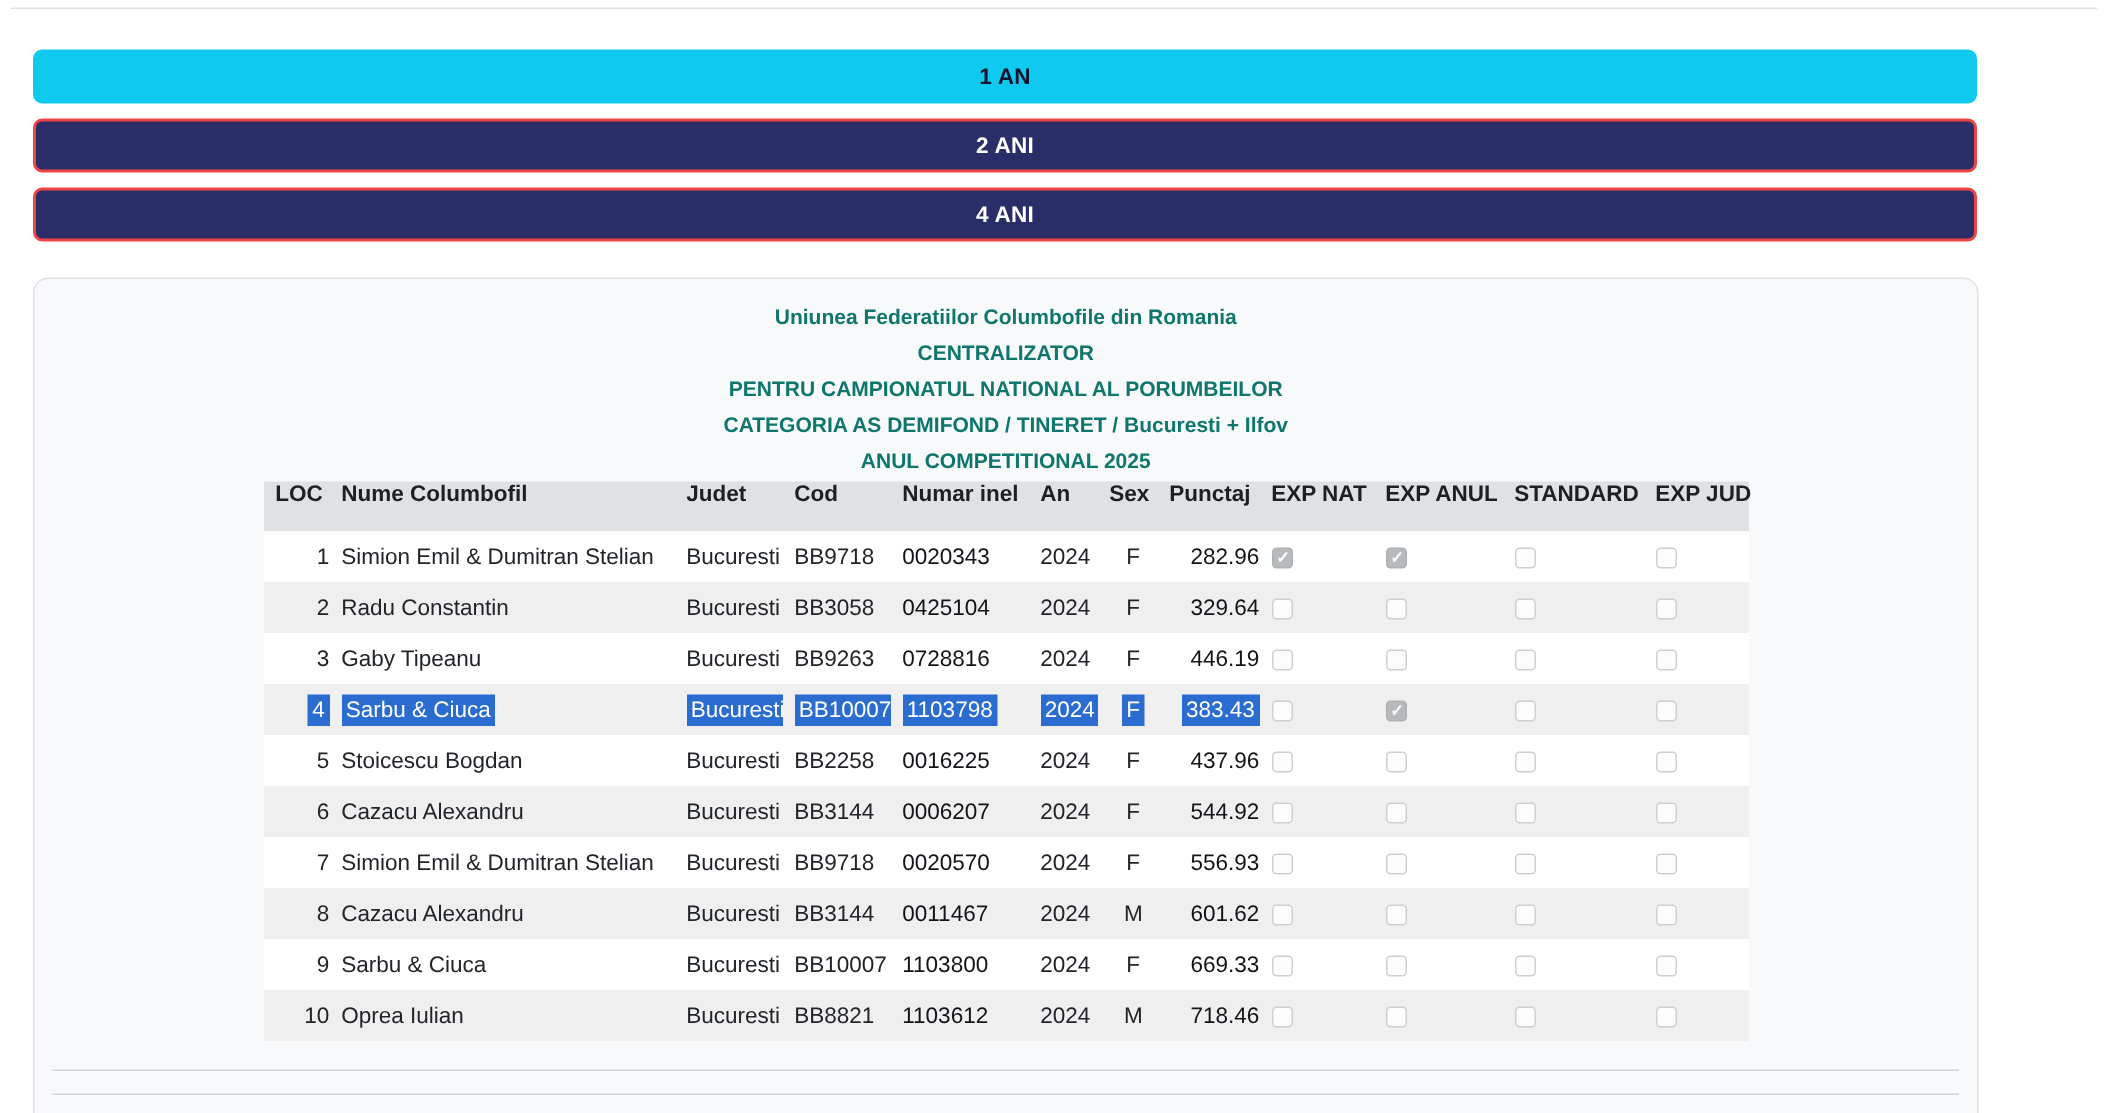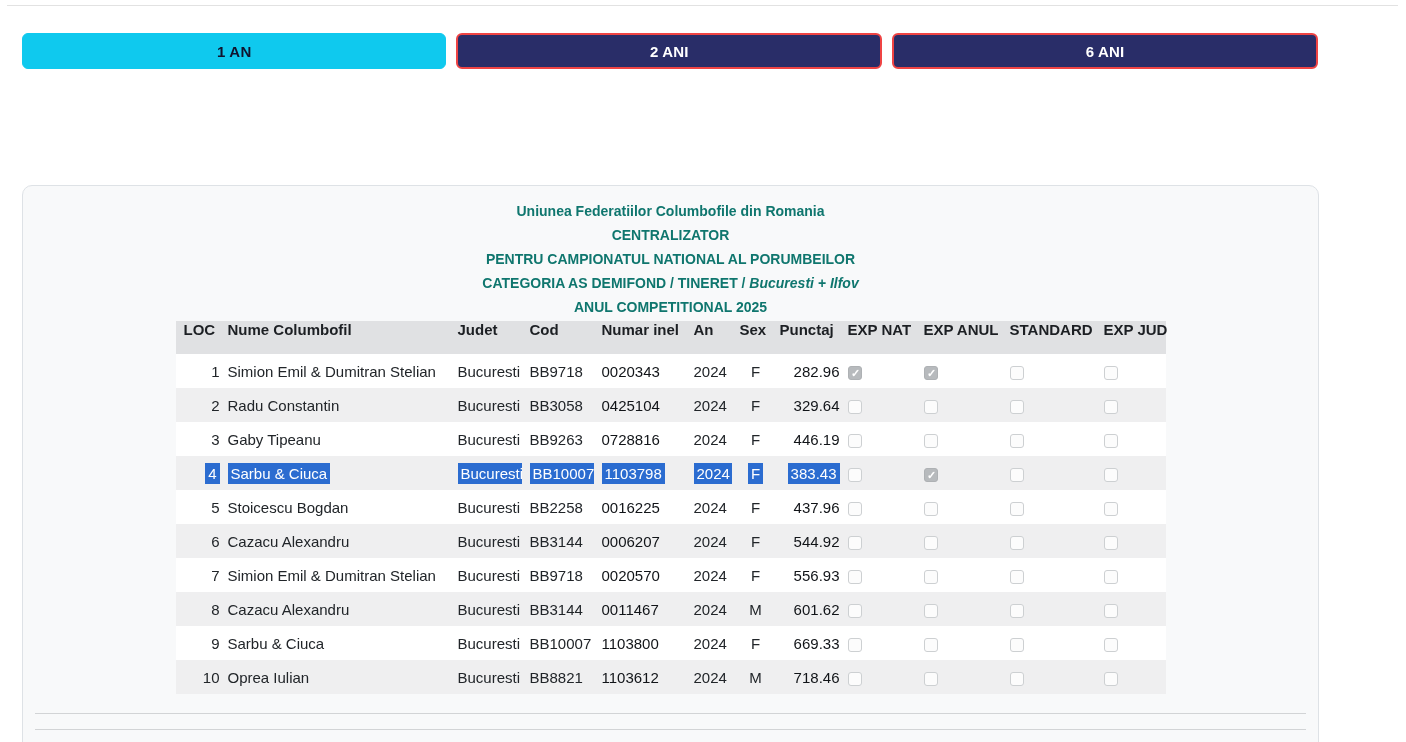--- a/index.html
+++ b/index.html
@@ -3,33 +3,33 @@
 <meta charset="utf-8">
 <style>
   * { margin:0; padding:0; box-sizing:border-box; }
   html,body { width:1406px; height:742px; overflow:hidden; background:#ffffff;
     font-family:"Liberation Sans", sans-serif; color:#212529; }
 
   .top-line { position:absolute; top:5px; left:7px; width:1391px; height:1px;
     background:#e2e2e2; }
 
   .btn-stack { position:absolute; top:33px; left:22px; width:1296px;
-    display:flex; flex-direction:row; gap:10px; }
+    display:flex; flex-direction:column; gap:10px; }
   .year-btn { height:36px; width:100%; border-radius:6px; font-family:"Liberation Sans",sans-serif;
     font-size:15px; font-weight:bold; letter-spacing:.2px; cursor:pointer;
     display:flex; align-items:center; justify-content:center; }
   .year-btn.cyan { background:#0fc9ee; border:1px solid #0fc9ee; color:#10142e; }
   .year-btn.navy { background:#292d68; border:2px solid #ef4444; color:#ffffff; }
 
   .panel { position:absolute; top:185px; left:22px; width:1297px; height:600px;
     background:#f8f9fa; border:1px solid #dee2e6; border-radius:10px; overflow:hidden; }
 
   .title-block { margin-top:13px; text-align:center; font-size:14px; font-weight:bold;
     line-height:24px; color:#0f766e; }
-  .title-block .it { font-style:italic; }
+  .title-block .it { }
 
   table.results { border-collapse:collapse; table-layout:fixed; width:990px;
     margin:2px auto 0 auto; font-size:15px; }
   table.results th { background:#e0e1e3; height:30px; font-weight:bold; text-align:left;
     padding:0 0 16px 8px; color:#1c1f23; white-space:nowrap; }
   table.results td { height:34px; padding:0 0 0 8px; white-space:nowrap; overflow:hidden; }
   table.results tr.alt td { background:#efeff0; }
   table.results tr.plain td { background:#ffffff; }
 
   th.col-loc, td.col-loc { text-align:right; padding:0 8px 0 0; }
@@ -51,21 +51,21 @@
   .hr-zone .hr + .hr { margin-top:15px; }
 </style>
 </head>
 <body>
 
 <div class="top-line"></div>
 
 <div class="btn-stack">
   <button class="year-btn cyan">1 AN</button>
   <button class="year-btn navy">2 ANI</button>
-  <button class="year-btn navy">6 ANI</button>
+  <button class="year-btn navy">4 ANI</button>
 </div>
 
 <div class="panel">
   <div class="title-block">
     <div>Uniunea Federatiilor Columbofile din Romania</div>
     <div>CENTRALIZATOR</div>
     <div>PENTRU CAMPIONATUL NATIONAL AL PORUMBEILOR</div>
     <div><span>CATEGORIA AS DEMIFOND / TINERET / </span><span class="it">Bucuresti + Ilfov</span></div>
     <div>ANUL COMPETITIONAL 2025</div>
   </div>

